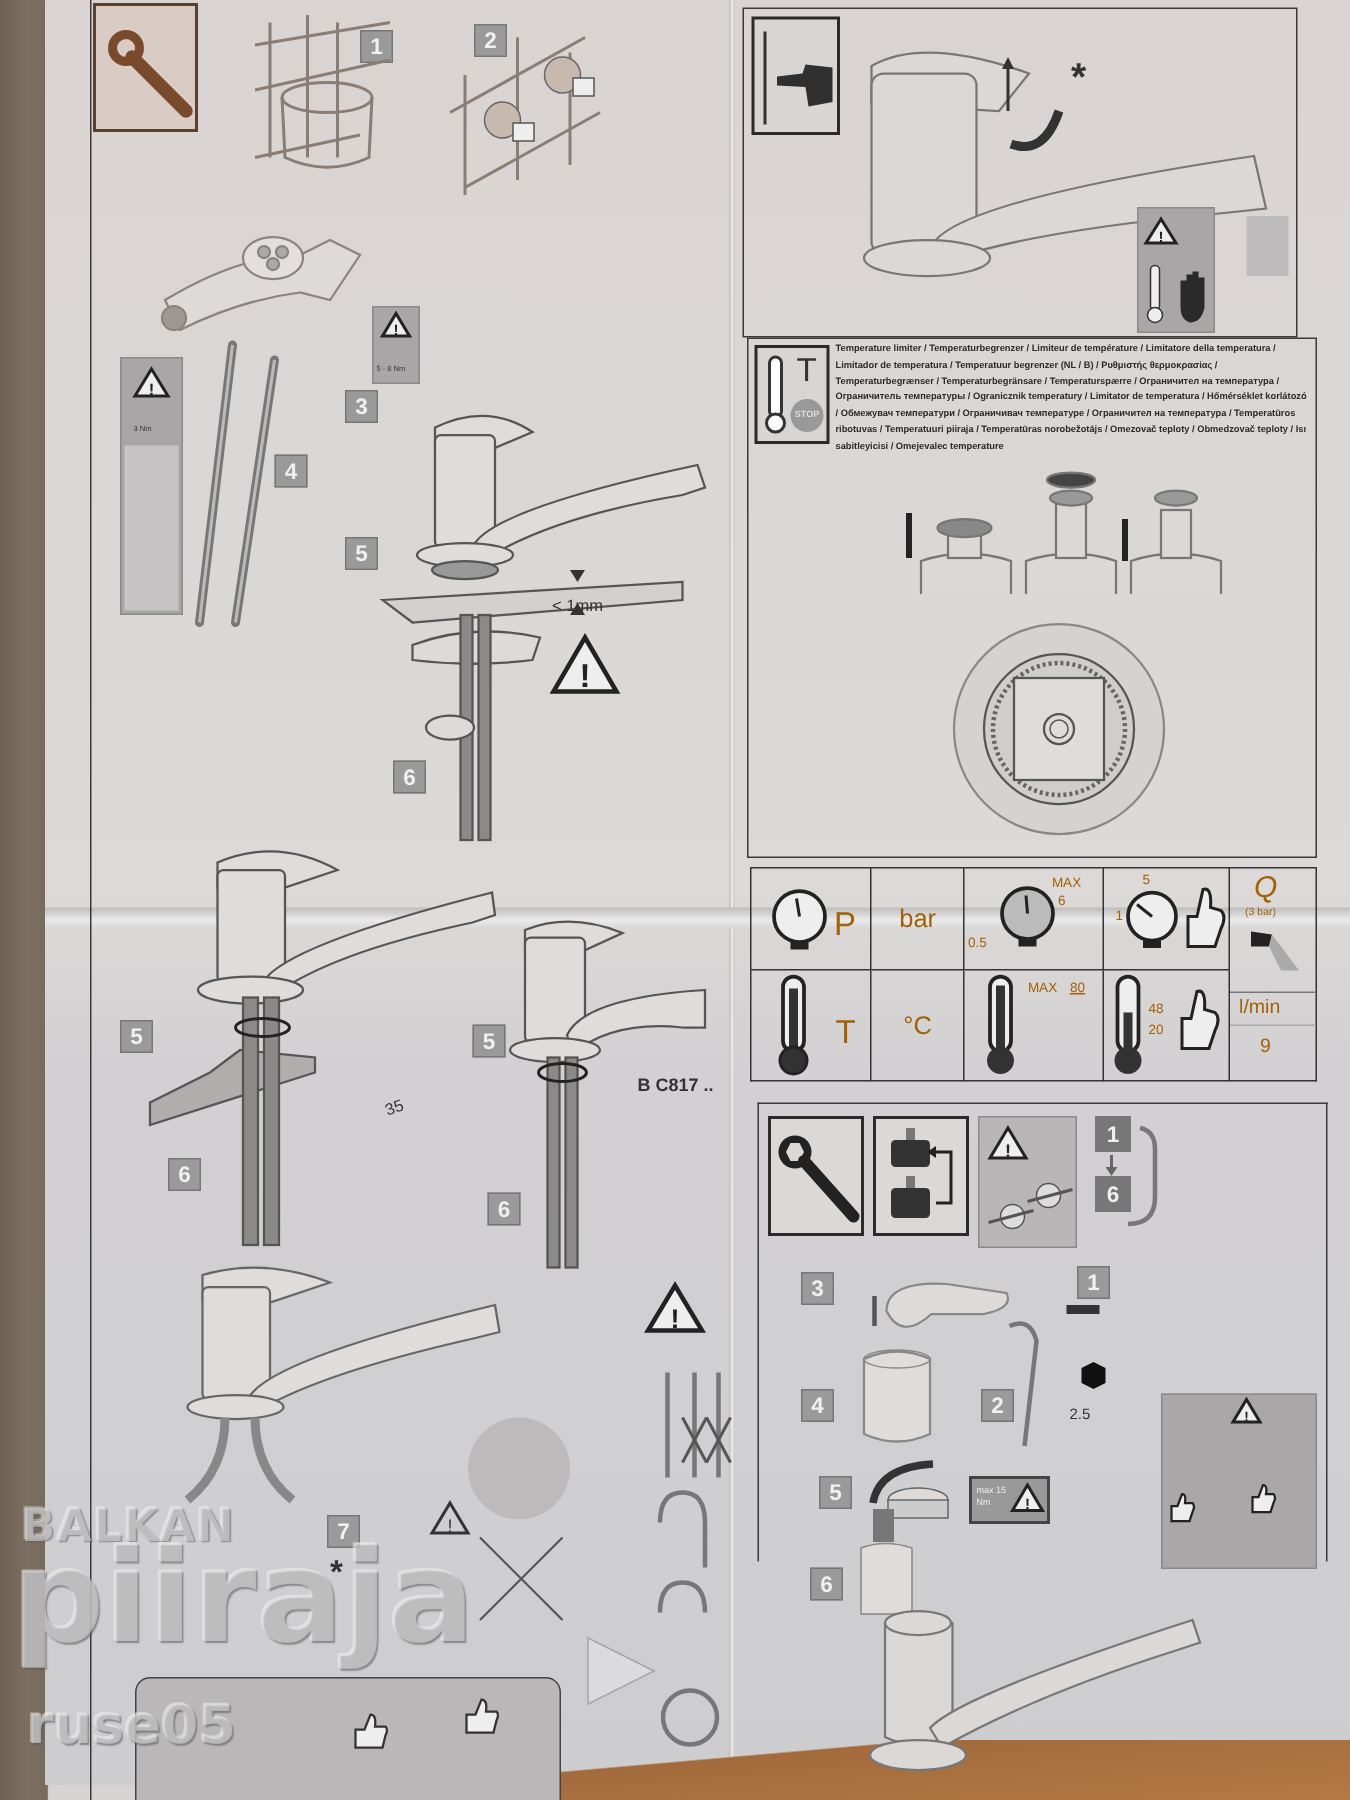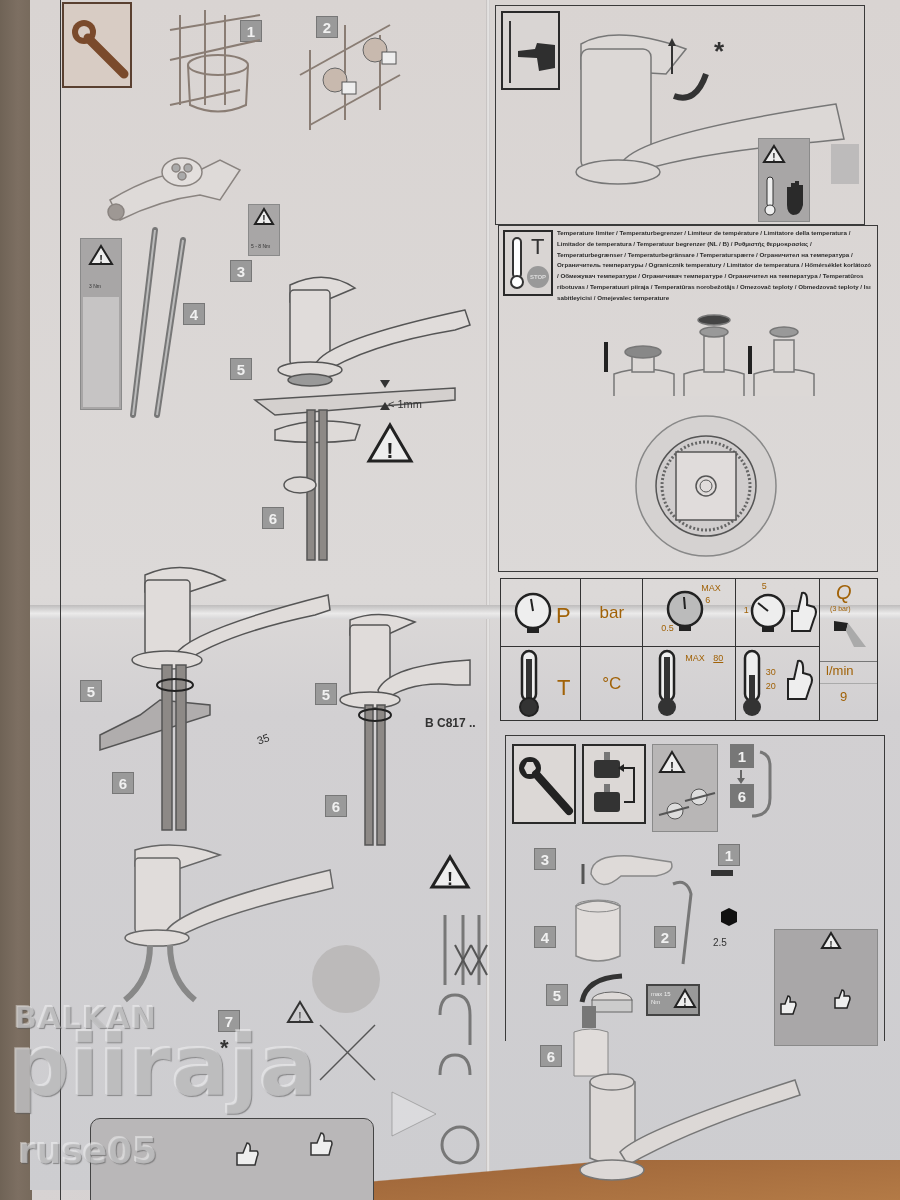--- a/index.html
+++ b/index.html
@@ -129,21 +129,21 @@
     <rect x="52" y="140" width="8" height="150" fill="#8d8986"></rect>
       <rect x="64" y="140" width="8" height="150" fill="#8d8986"></rect>
     <ellipse cx="45" cy="215" rx="16" ry="8" fill="#dedad8"></ellipse>
   </g>
   <g fill="#333">
       <path d="M125 110 l5 8 l5 -8 z"></path>
       <path d="M125 140 l5 -8 l5 8 z"></path>
     </g>
 </svg>
 <div class="num" style="left:230px;top:358px;">5</div>
-<span class="lbl" style="left:388px;top:398px;">&lt; 1mm</span>
+<span class="lbl" style="left:368px;top:398px;">&lt; 1mm</span>
 <svg style="left:367px;top:423px;" width="46" height="40">
     <path d="M23 2 L44 38 L2 38 Z" fill="#eee" stroke="#222" stroke-width="3"></path>
     <text x="23" y="35" font-size="22" text-anchor="middle" fill="#222" font-weight="bold">!</text>
   </svg>
 <div class="num" style="left:262px;top:507px;">6</div>
 
 <svg style="left:100px;top:560px;" width="240" height="280">
   <g stroke="#555" stroke-width="1.5" fill="#e0dcda">
     <path d="M45 15 Q85 -2 125 20 L80 35 L45 32 Z"></path>
     <rect x="45" y="20" width="45" height="75" rx="4"></rect>
@@ -309,21 +309,21 @@
     </td>
     <td style="width:60px;">bar</td>
     <td style="width:90px;position:relative;">
       <svg style="left:22px;top:10px;" width="40" height="46">
             <circle cx="20" cy="20" r="17" fill="#bbb" stroke="#222" stroke-width="2.5"></circle>
             <line x1="20" y1="20" x2="19" y2="8" stroke="#222" stroke-width="2"></line>
             <rect x="14" y="37" width="12" height="5" fill="#222"></rect>
           </svg>
       <span style="position:absolute;left:58px;top:4px;font-size:9px;">MAX</span>
       <span style="position:absolute;left:62px;top:16px;font-size:9px;">6</span>
-      <span style="position:absolute;left:18px;top:44px;font-size:9px;">0.5</span>
+      <span style="position:absolute;left:2px;top:44px;font-size:9px;">0.5</span>
     </td>
     <td style="width:82px;position:relative;">
       <svg style="left:14px;top:14px;" width="38" height="44">
             <circle cx="18" cy="18" r="16" fill="#eee" stroke="#222" stroke-width="2.5"></circle>
             <line x1="18" y1="18" x2="8" y2="10" stroke="#222" stroke-width="2"></line>
             <rect x="12" y="34" width="12" height="5" fill="#222"></rect>
           </svg>
       <span style="position:absolute;left:26px;top:2px;font-size:9px;">5</span>
       <span style="position:absolute;left:8px;top:26px;font-size:9px;">1</span>
       <svg style="left:52px;top:10px;" width="30" height="46">
@@ -361,21 +361,21 @@
           </svg>
       <span style="position:absolute;left:42px;top:6px;font-size:9px;">MAX</span>
       <span style="position:absolute;left:70px;top:6px;font-size:9px;text-decoration:underline;">80</span>
     </td>
     <td style="position:relative;">
       <svg style="left:4px;top:4px;" width="24" height="66">
             <rect x="5" y="0" width="14" height="50" rx="7" fill="#eee" stroke="#222" stroke-width="2.5"></rect>
             <rect x="9" y="24" width="6" height="28" fill="#333"></rect>
             <circle cx="12" cy="56" r="9" fill="#333"></circle>
           </svg>
-      <span style="position:absolute;left:30px;top:20px;font-size:9px;">30</span>
+      <span style="position:absolute;left:30px;top:20px;font-size:9px;">48</span>
       <span style="position:absolute;left:30px;top:34px;font-size:9px;">20</span>
       <svg style="left:48px;top:10px;" width="30" height="46">
             <path d="M4 22 L10 22 L14 4 Q20 2 19 16 L26 18 Q30 22 26 30 L22 42 L10 42 L4 42 Z" fill="#eee" stroke="#222" stroke-width="2"></path>
           </svg>
     </td>
   </tr>
 </tbody>
   </table>
 
 <div class="panel" style="left:505px;top:735px;width:378px;height:305px;border-bottom:none;">

